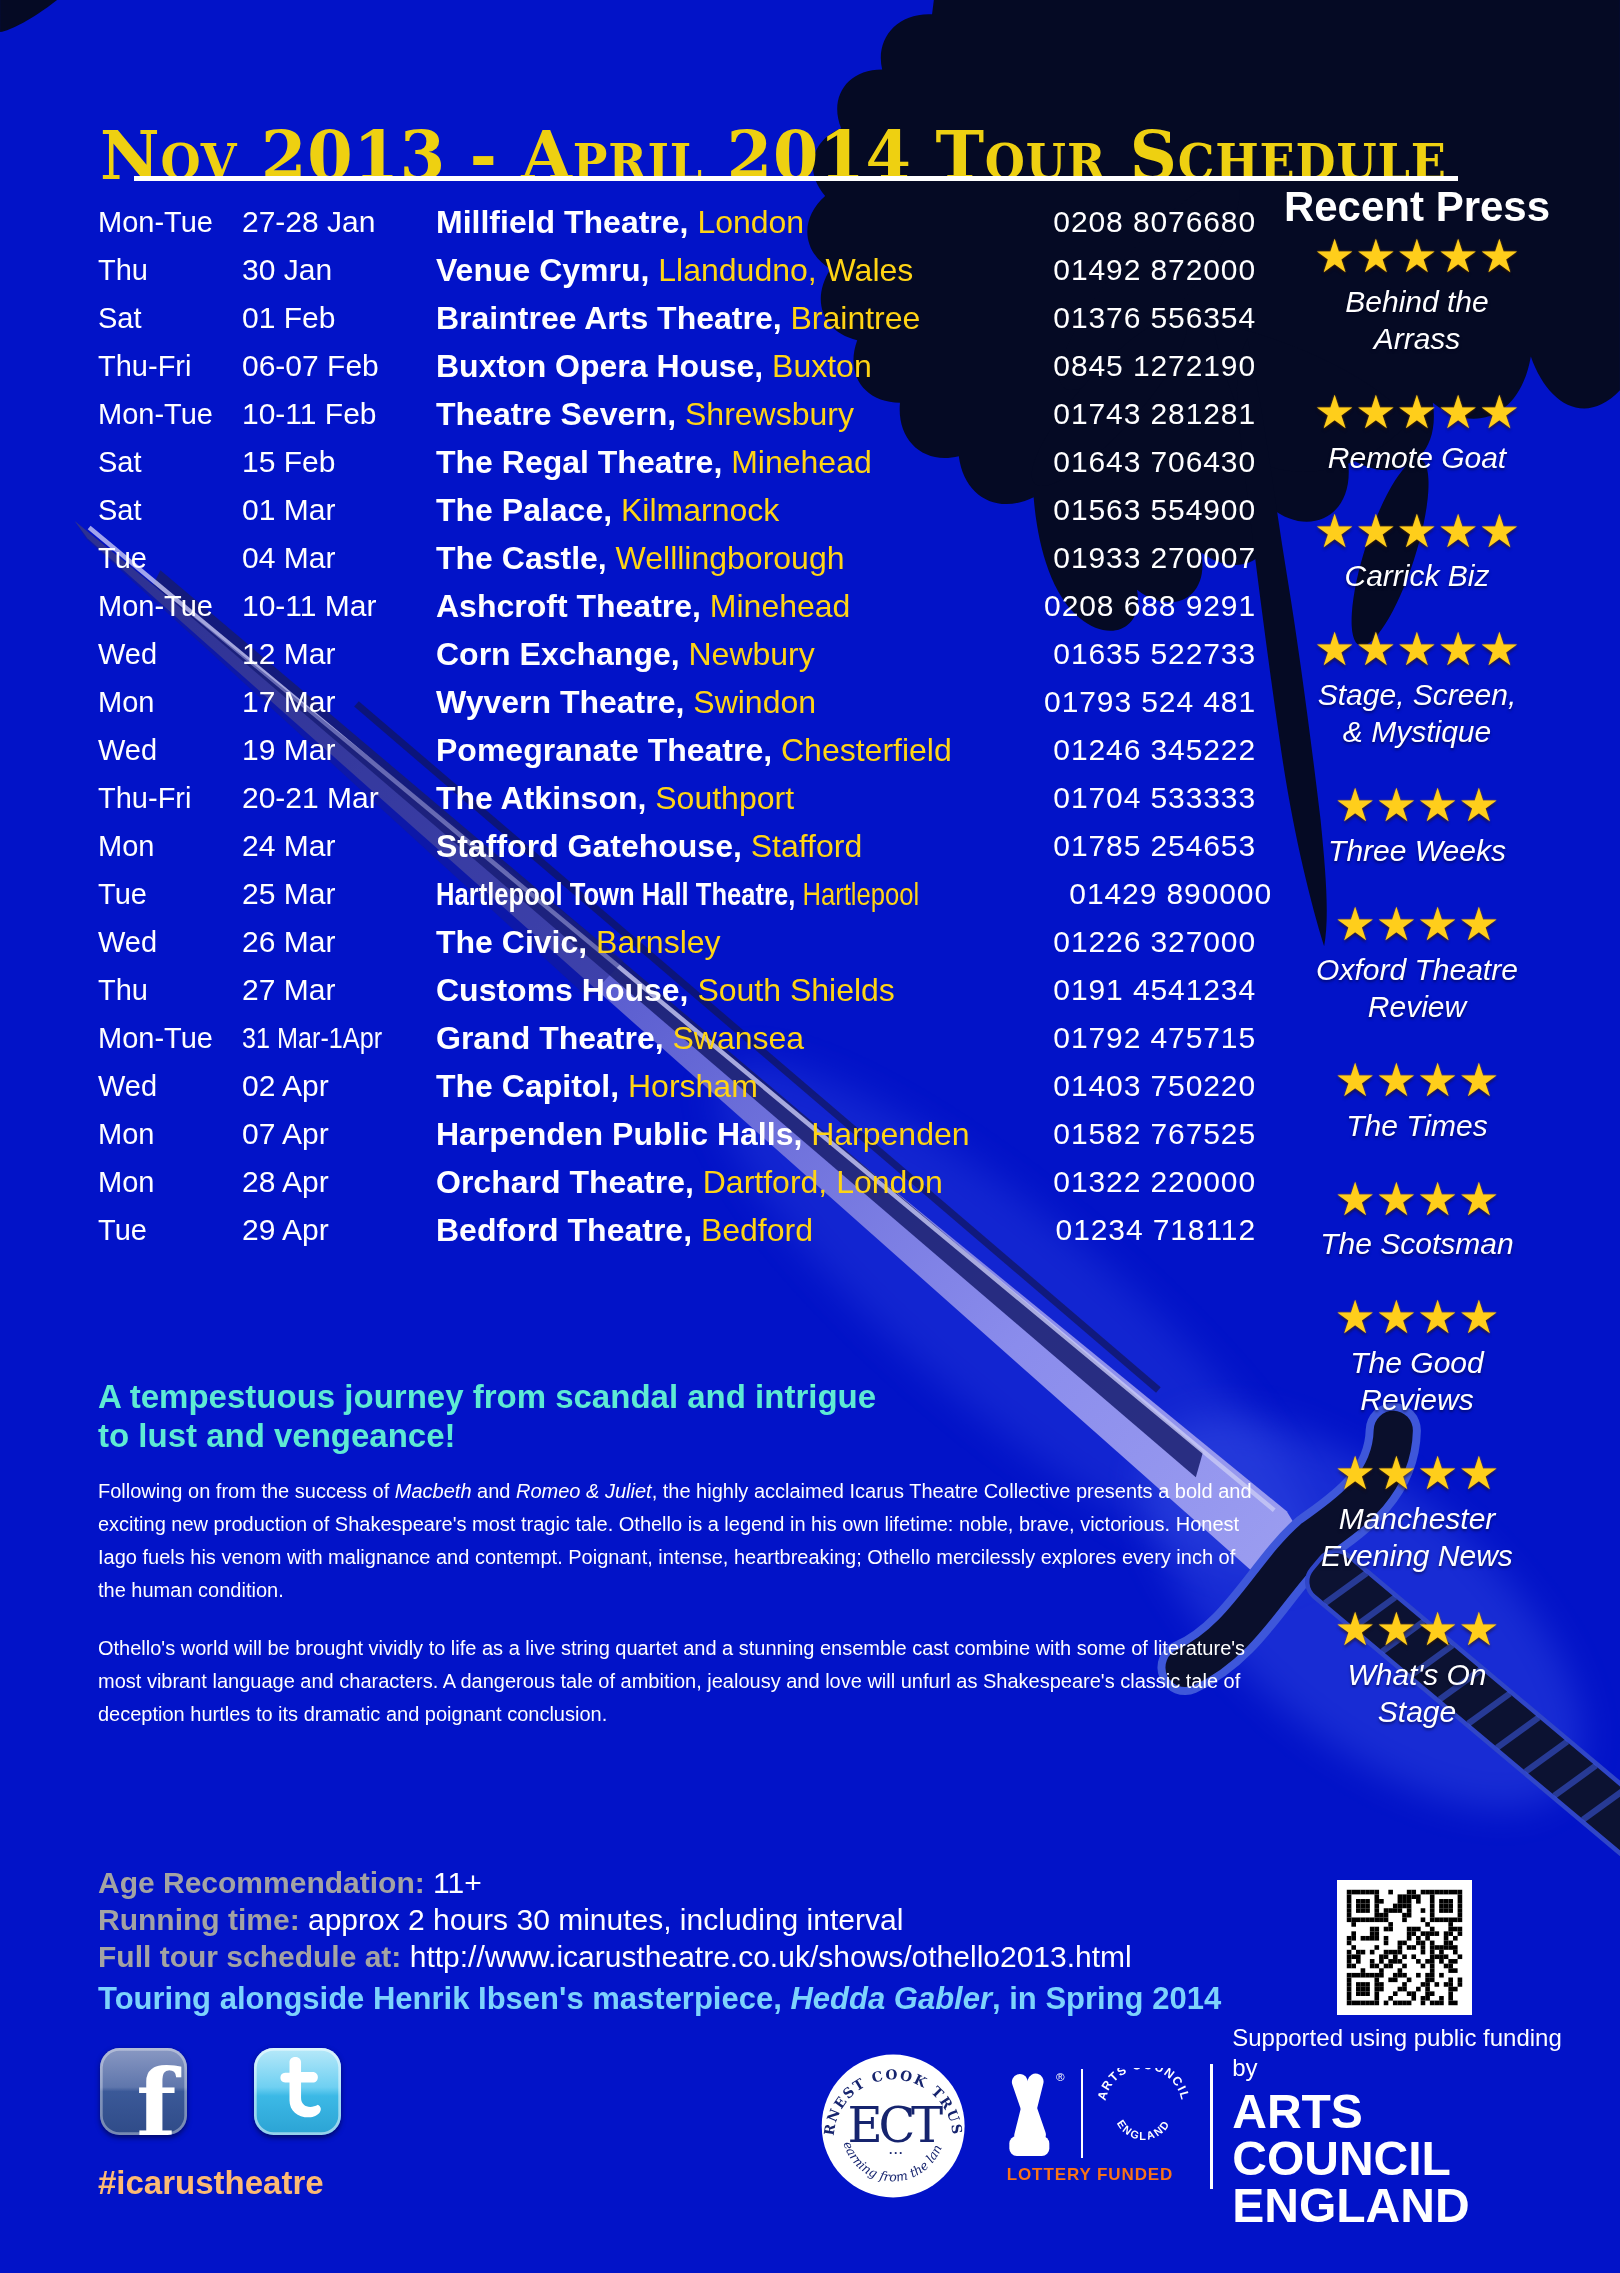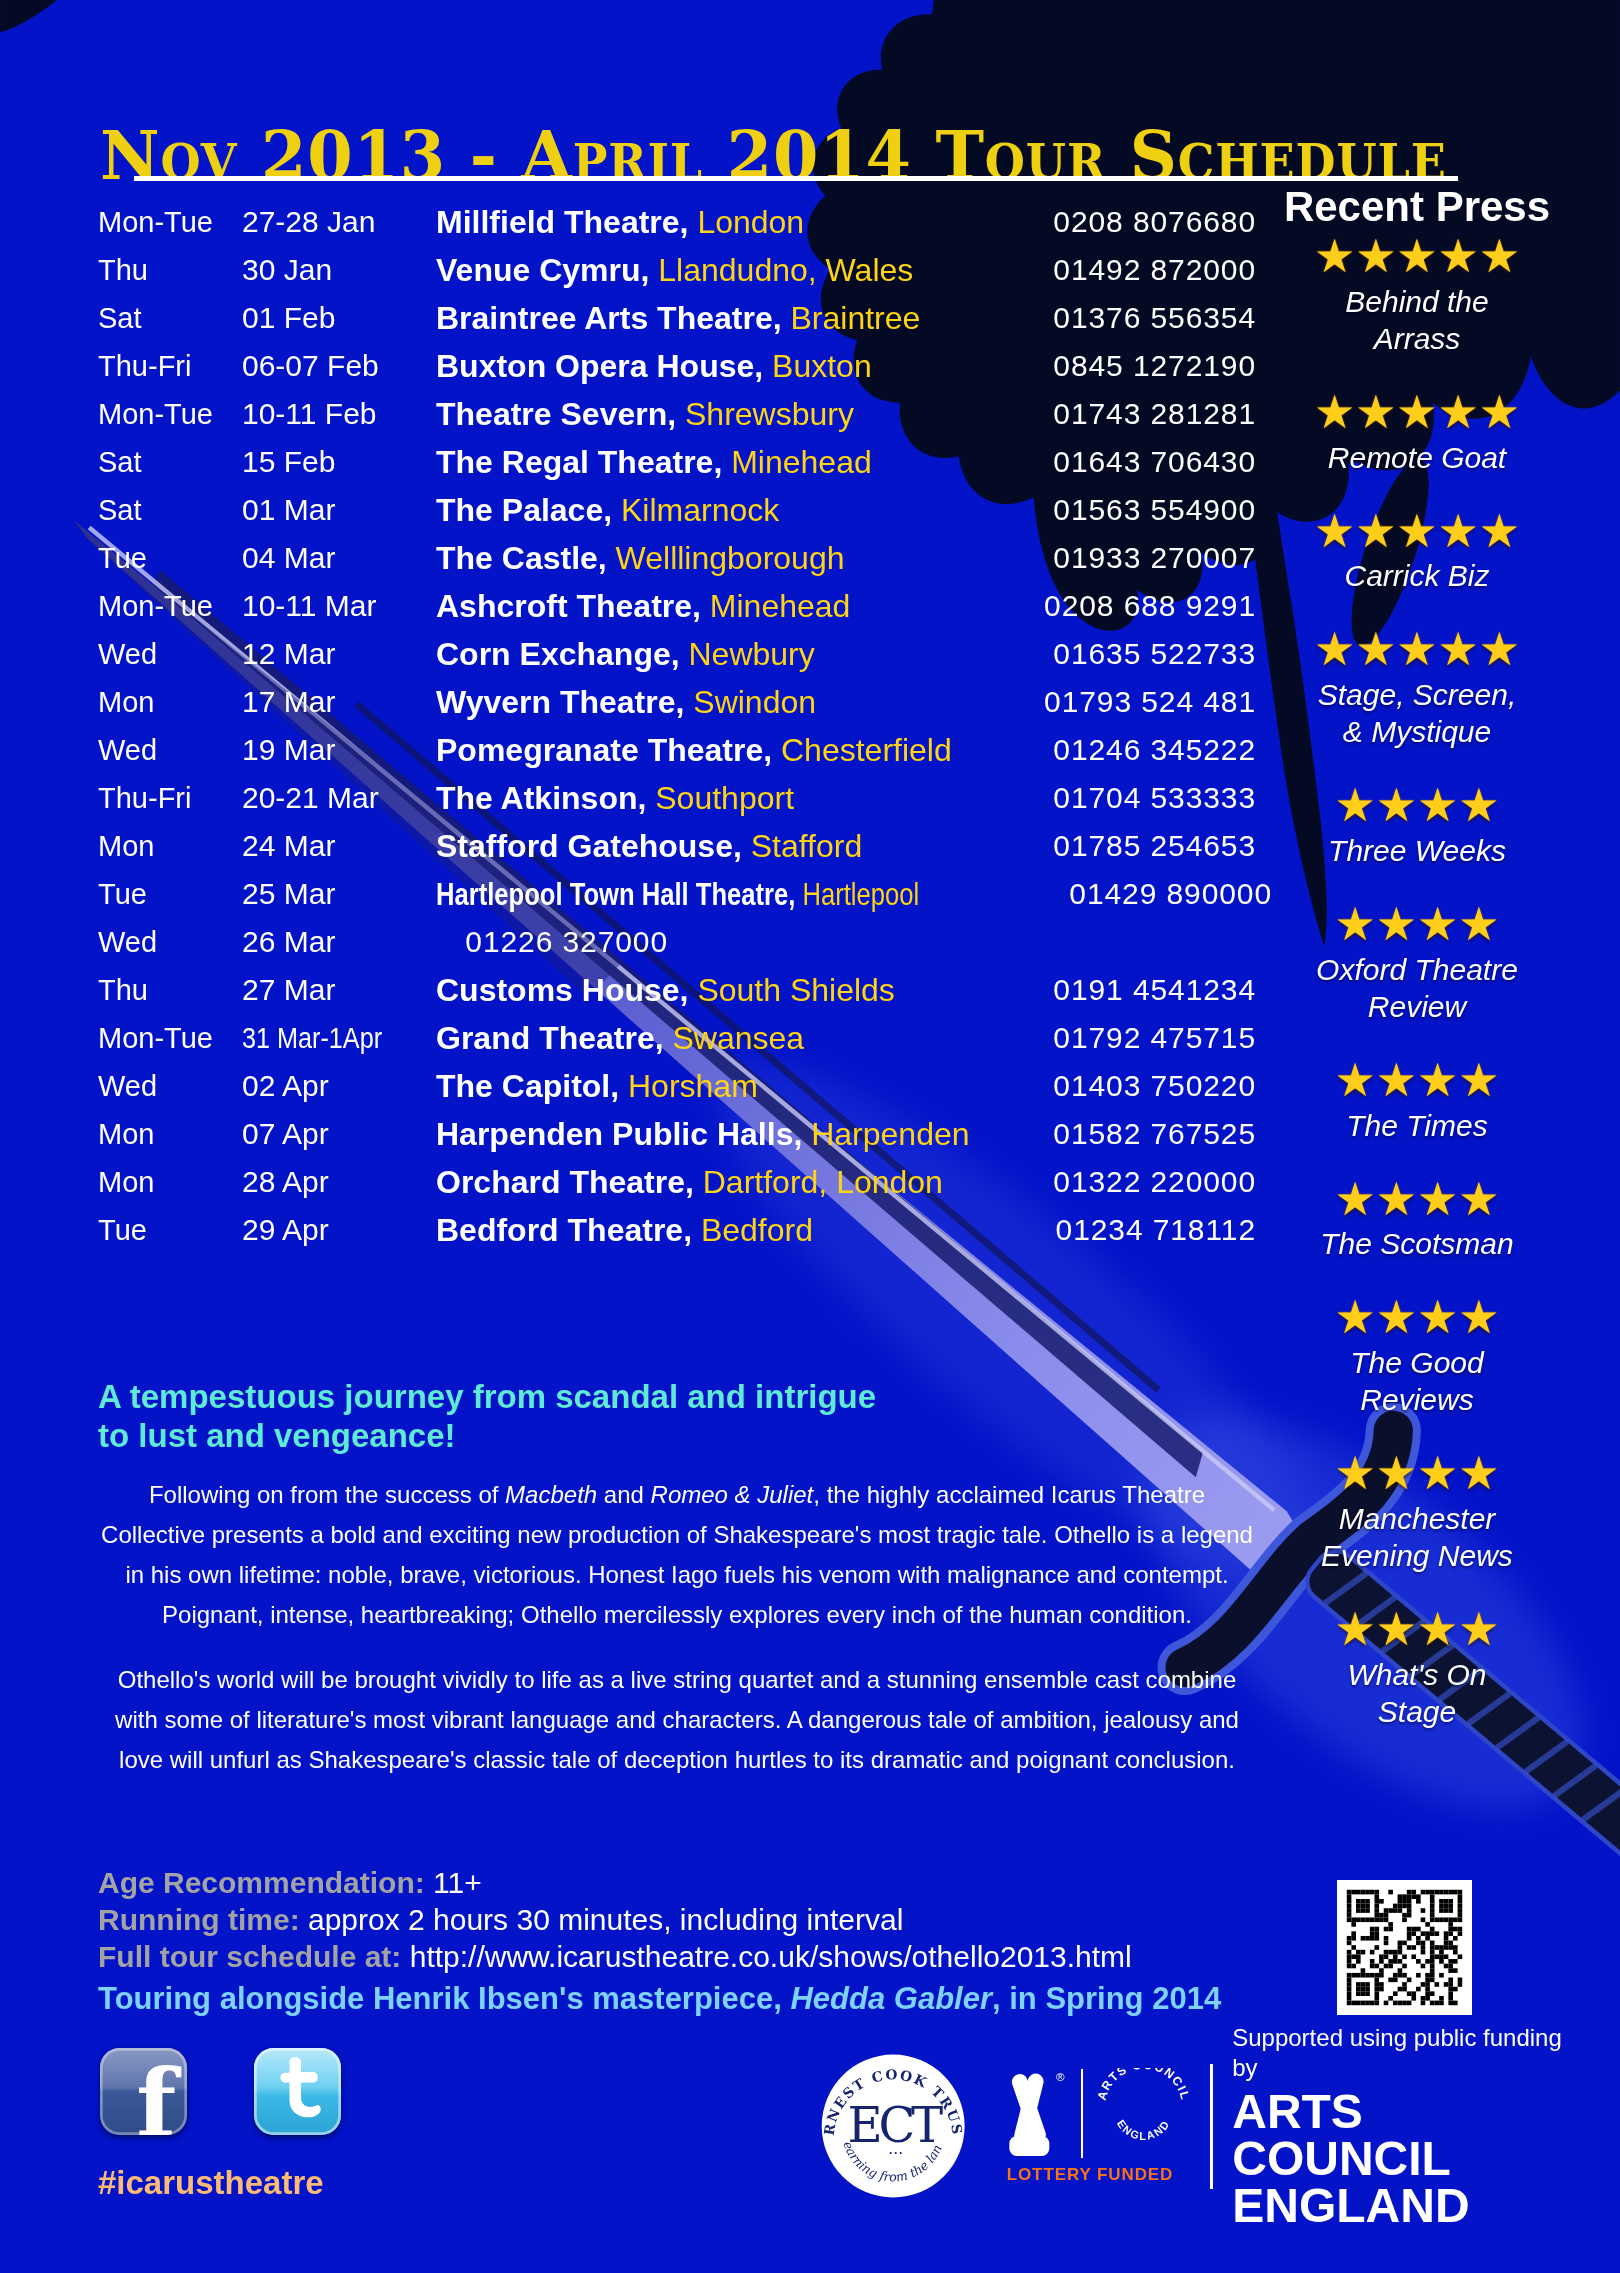--- a/index.html
+++ b/index.html
@@ -31,21 +31,21 @@
   .press-h{font-size:42px;line-height:46px;font-weight:bold;margin-bottom:1px;}
   .press-entry{margin-bottom:30px;}
   .stars{font-size:46px;line-height:50px;letter-spacing:0;color:#FFCE1B;
          text-shadow:0 2.7px 2.7px rgba(30,10,0,.45), 0 0 1.8px #B97B00;}
   .src{font-size:30px;line-height:37px;font-weight:normal;font-style:italic;
        white-space:pre-line;margin-top:1.8px;text-shadow:0 1.8px 2.7px rgba(0,0,30,.5);}
 
   
   .desc{left:98px;top:1377px;width:1158px;}
   .desc-h{color:#5eead4;font-weight:bold;font-size:33px;line-height:39px;margin:0 0 19.6px 0;}
-  .desc p{font-size:24px;line-height:40px;margin:0 0 25px 0;text-align:center;}
+  .desc p{font-size:20px;line-height:33px;margin:0 0 25px 0;}
   .desc i, .touring i{font-style:italic;}
 
   
   .details{left:98px;top:1864px;width:1203px;}
   .details p{margin:0;font-size:30px;line-height:37px;}
   .lbl{color:#a3a3a3;font-weight:bold;}
   .touring{left:98px;top:1980px;width:1265px;color:#7dd3fc;font-weight:bold;
            font-size:31px;line-height:37px;}
 
   
@@ -242,20 +242,21 @@
   <div class="s-row">
     <span class="day">Tue</span>
     <span class="date">25 Mar</span>
     <span class="venue fit"><b class="vn">Hartlepool Town Hall Theatre,</b> <span class="city">Hartlepool</span></span>
     <span class="phone">01429 890000</span>
   </div>
 
   <div class="s-row">
     <span class="day">Wed</span>
     <span class="date">26 Mar</span>
+    <span class="venue"><b class="vn">The Civic,</b> <span class="city">Barnsley</span></span>
     <span class="phone">01226 327000</span>
   </div>
 
   <div class="s-row">
     <span class="day">Thu</span>
     <span class="date">27 Mar</span>
     <span class="venue"><b class="vn">Customs House,</b> <span class="city">South Shields</span></span>
     <span class="phone">0191 4541234</span>
   </div>
 

